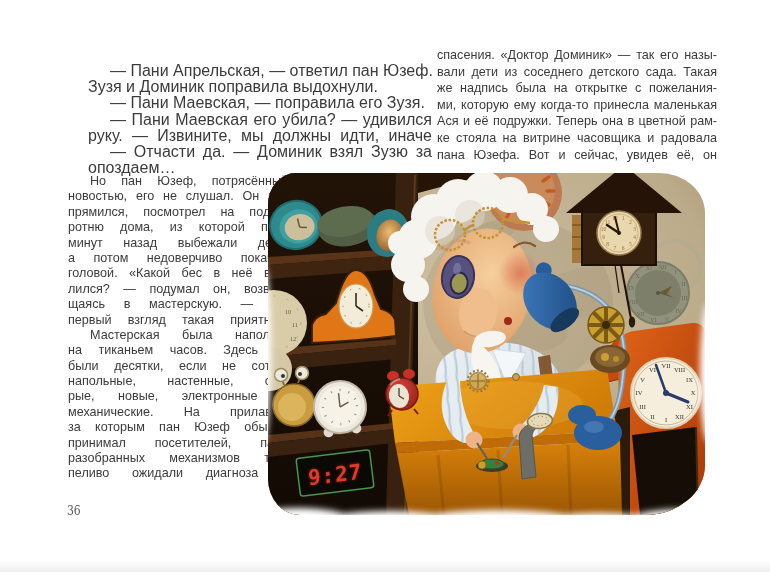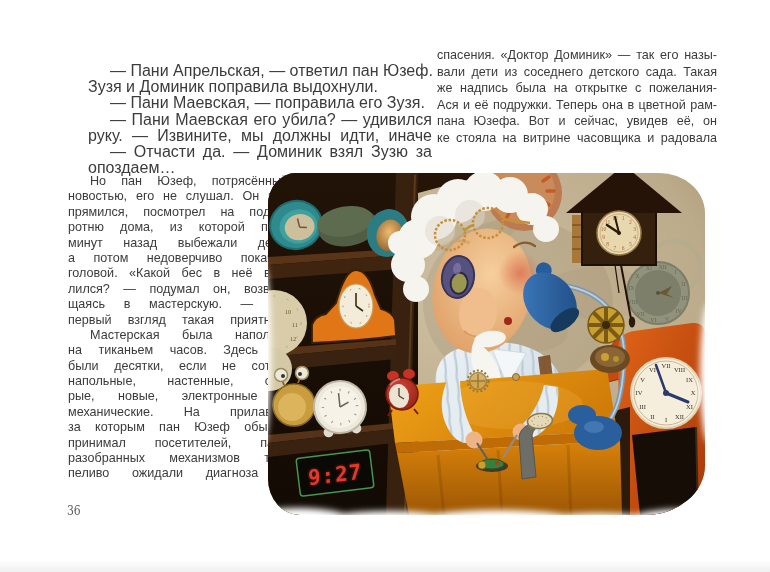--- a/index.html
+++ b/index.html
@@ -54,23 +54,24 @@
     <div class="tline ind end">— Пани Маевская, — поправила его Зузя.</div>
     <div class="tline ind">— Пани Маевская его убила? — удивился</div>
     <div class="tline">руку. — Извините, мы должны идти, иначе</div>
     <div class="tline ind">— Отчасти да. — Доминик взял Зузю за</div>
     <div class="tline end">опоздаем…</div>
   </div>
 <div class="col" id="col-right">
     <div class="tline">спасения. «Доктор Доминик» — так его назы-</div>
     <div class="tline">вали дети из соседнего детского сада. Такая</div>
     <div class="tline">же надпись была на открытке с пожелания-</div>
+    <div class="tline">ми, которую ему когда-то принесла маленькая</div>
     <div class="tline">Ася и её подружки. Теперь она в цветной рам-</div>
+    <div class="tline">ке стояла на витрине часовщика и радовала</div>
     <div class="tline">пана Юзефа. Вот и сейчас, увидев её, он</div>
-    <div class="tline">ке стояла на витрине часовщика и радовала</div>
   </div>
 <div class="col" id="col-left-lower">
     <div class="tline ind">Но пан Юзеф, потрясённый</div>
     <div class="tline">новостью, его не слушал. Он вы-</div>
     <div class="tline">прямился, посмотрел на подво-</div>
     <div class="tline">ротню дома, из которой пару</div>
     <div class="tline">минут назад выбежали дети,</div>
     <div class="tline">а потом недоверчиво покачал</div>
     <div class="tline">головой. «Какой бес в неё все-</div>
     <div class="tline">лился? — подумал он, возвра-</div>

